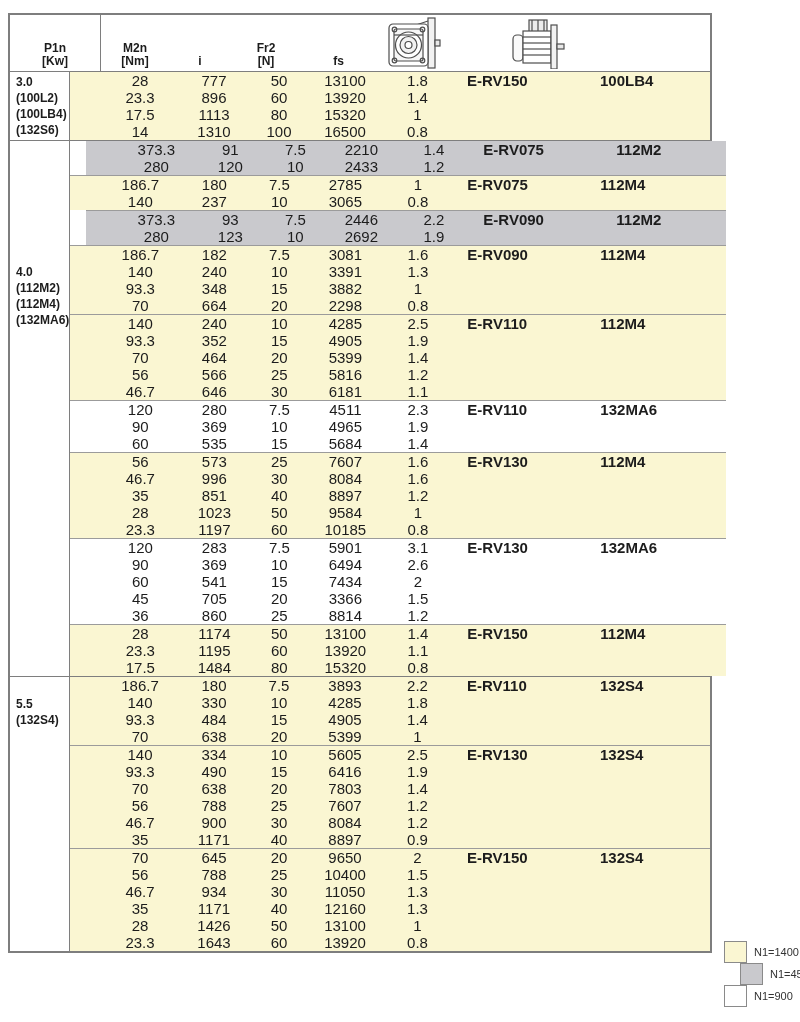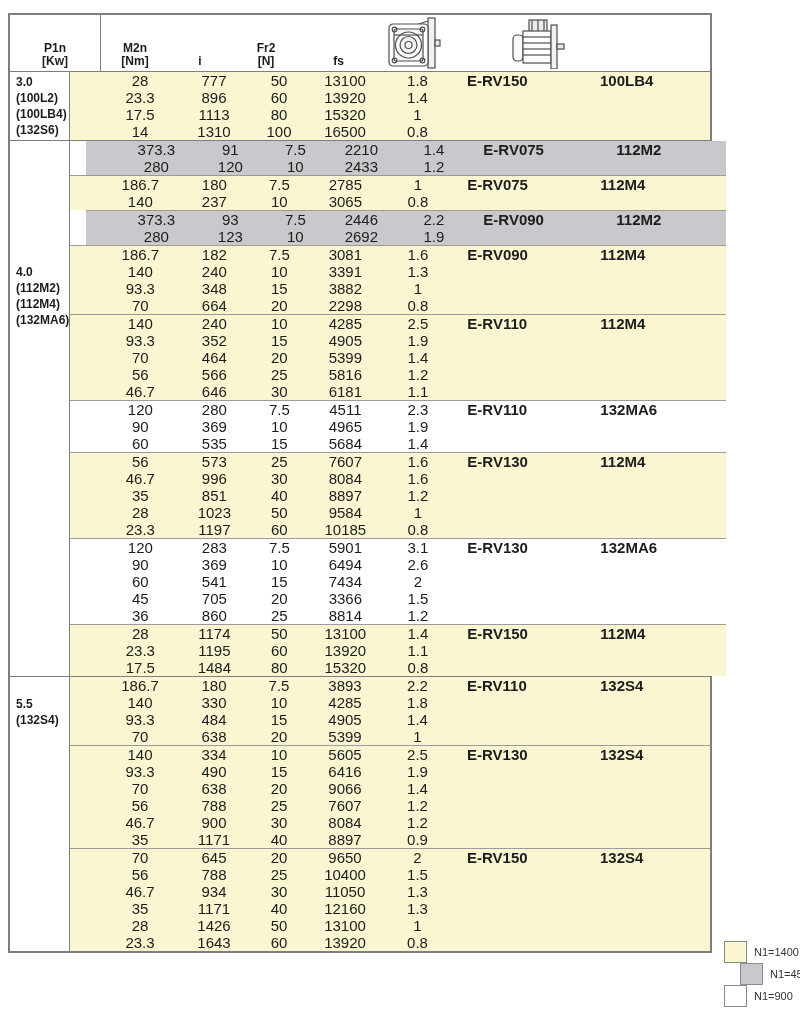--- a/index.html
+++ b/index.html
@@ -533,21 +533,21 @@
               <div class="cell w-i">15</div>
               <div class="cell w-fr2">6416</div>
               <div class="cell w-fs">1.9</div>
               <div class="cell gb w-gb"></div>
               <div class="cell mt w-mt"></div>
             </div>
             <div class="row">
               <div class="cell w-n2">70</div>
               <div class="cell w-m2n">638</div>
               <div class="cell w-i">20</div>
-              <div class="cell w-fr2">9066</div>
+              <div class="cell w-fr2">7803</div>
               <div class="cell w-fs">1.4</div>
               <div class="cell gb w-gb"></div>
               <div class="cell mt w-mt"></div>
             </div>
             <div class="row">
               <div class="cell w-n2">56</div>
               <div class="cell w-m2n">788</div>
               <div class="cell w-i">25</div>
               <div class="cell w-fr2">7607</div>
               <div class="cell w-fs">1.2</div>

